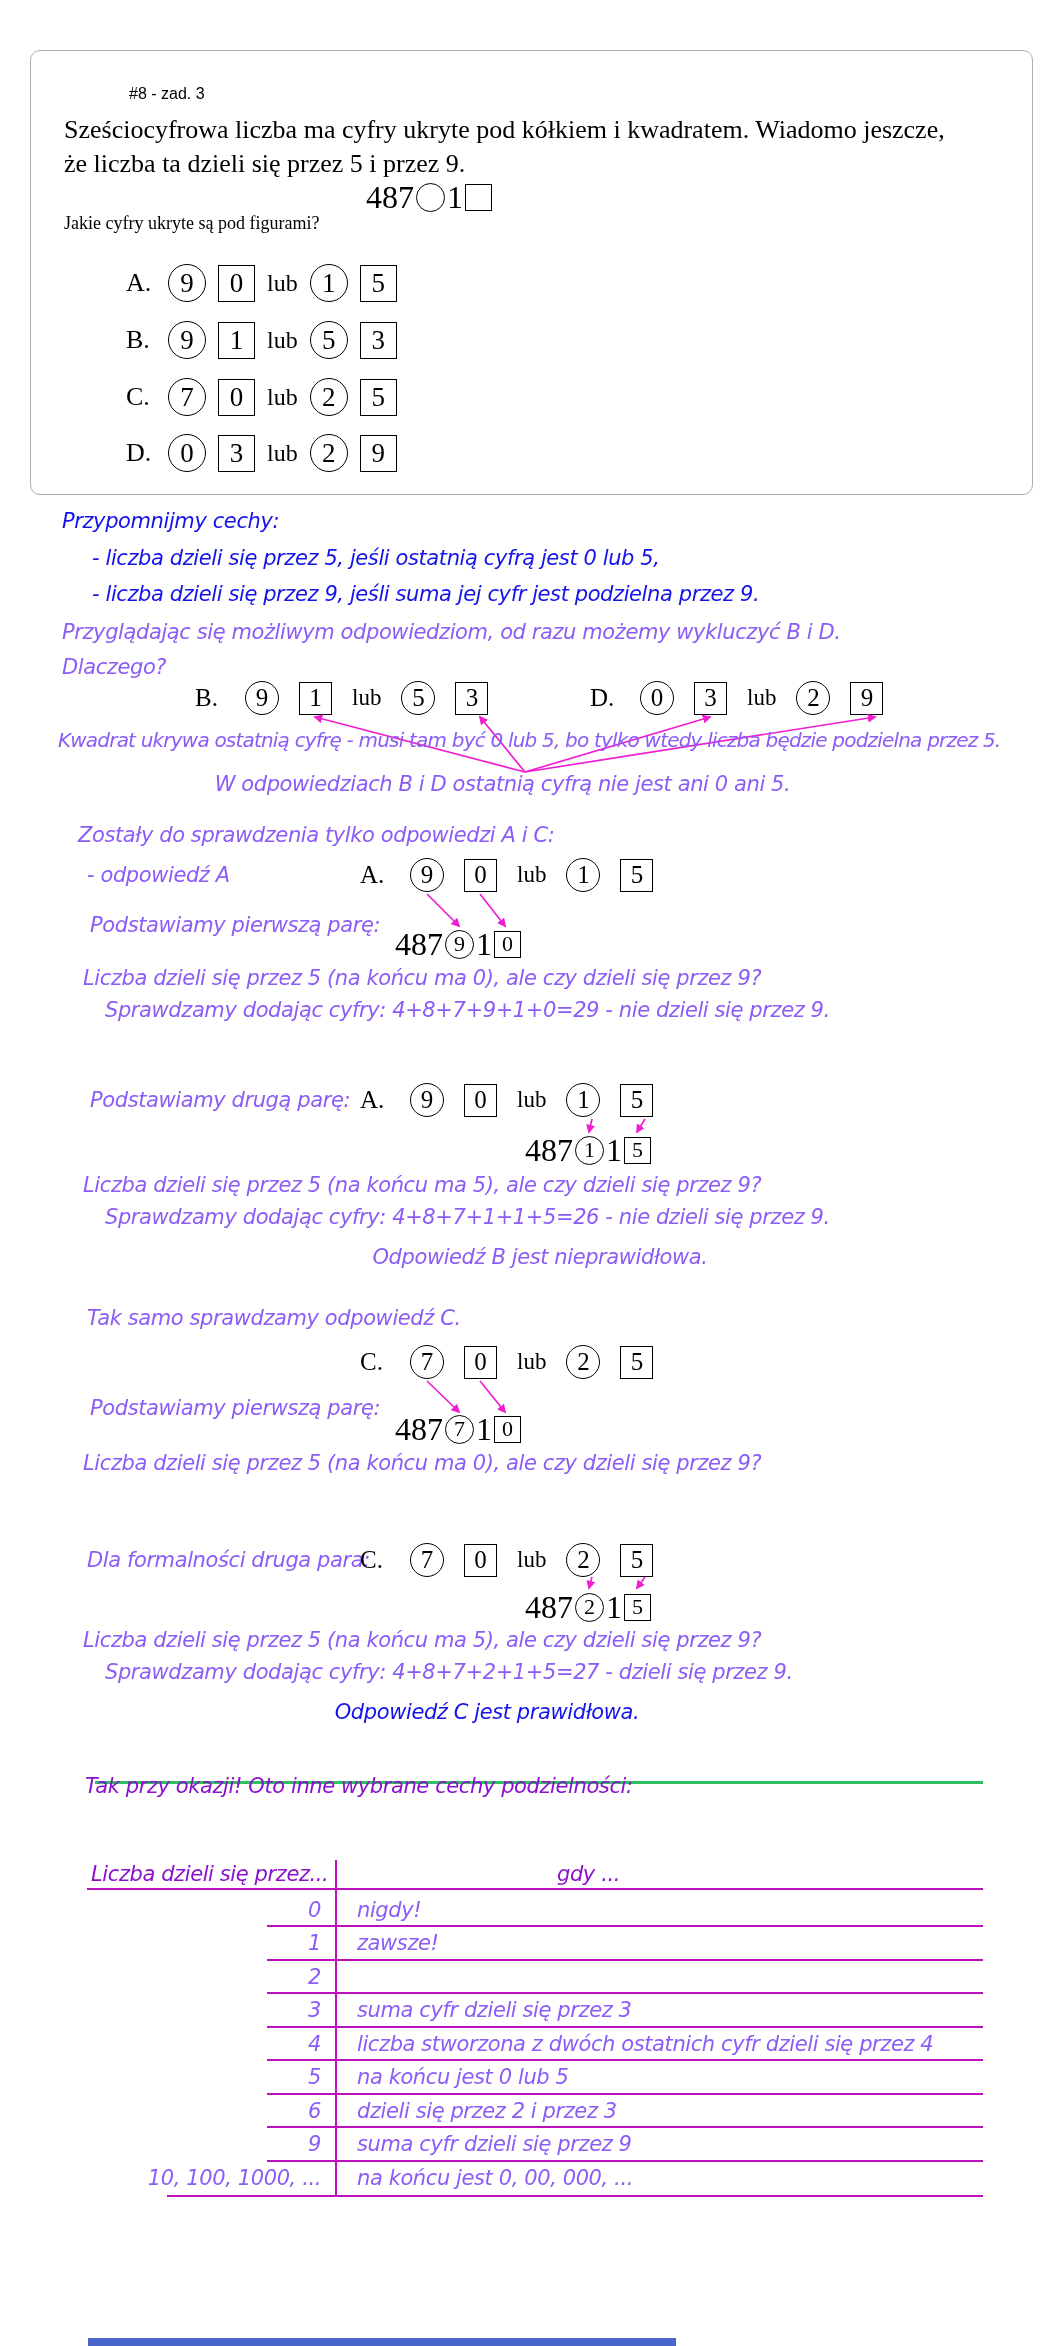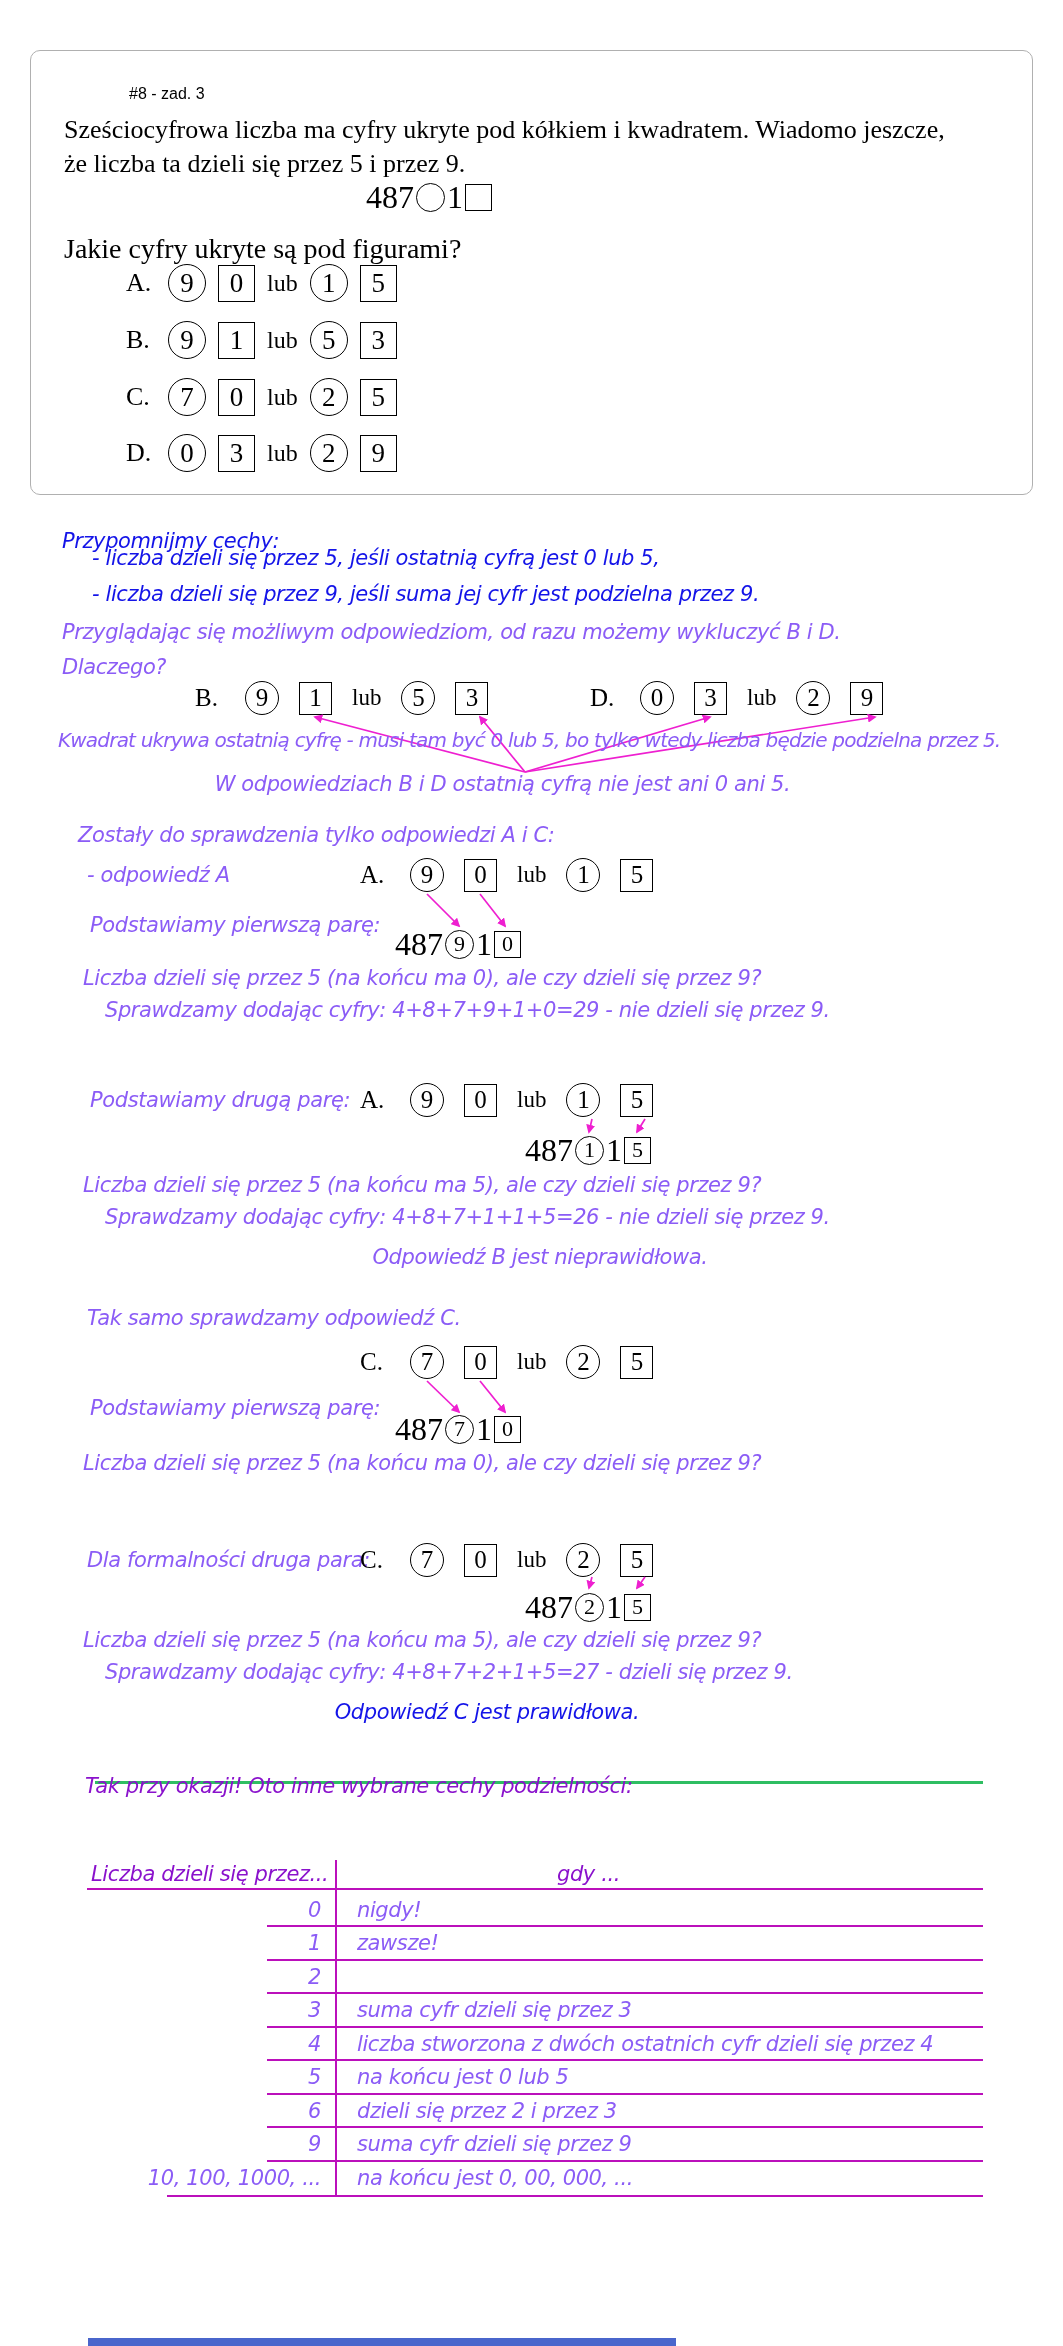--- a/index.html
+++ b/index.html
@@ -13,21 +13,21 @@
   .hand.tight{font-size:20px;letter-spacing:-0.8px;}
   .blue{color:var(--blue,#1414e8);}
   .purple{color:var(--purple-text,#8a12cc);}
   .center{text-align:center;}
 
   
   .pbox{left:30px;top:50px;width:1001px;height:443px;border:1.5px solid var(--box-border,#b0b0b0);
         border-radius:10px;background:#fff;}
   .pbox-title{left:98px;top:14px;font-size:16px;margin-top:20px;}
   .pstat{left:33px;top:62px;width:900px;font-size:26px;line-height:1.32;}
-  .pquest{left:33px;top:182px;font-size:28px;}
+  .pquest{left:33px;top:162px;font-size:18px;}
 
   
   .crc,.sqr{box-sizing:border-box;display:inline-flex;align-items:center;justify-content:center;
             border:1.8px solid #000;font-family:"Liberation Serif",serif;flex:none;}
   .crc{border-radius:50%;}
   
   .orow .crc{width:34px;height:34px;font-size:25px;}
   .orow .sqr{width:33px;height:33px;font-size:25px;}
   
   .brow .crc{width:38px;height:38px;font-size:27px;}
@@ -106,21 +106,21 @@
     <div class="abs brow" style="top:383px;">
       <span class="letter">D.</span>
       <span class="crc">0</span>
       <span class="sqr">3</span>
       <span class="lub">lub</span>
       <span class="crc">2</span>
       <span class="sqr">9</span>
     </div>
   </div>
 
-  <div class="abs hand blue" style="left:62px;top:508px;margin-top:20px;">Przypomnijmy cechy:</div>
+  <div class="abs hand blue" style="left:62px;top:508px;">Przypomnijmy cechy:</div>
   <div class="abs hand blue" style="left:92px;top:545px;">- liczba dzieli się przez 5, jeśli ostatnią cyfrą jest 0 lub 5,</div>
   <div class="abs hand blue" style="left:92px;top:581px;">- liczba dzieli się przez 9, jeśli suma jej cyfr jest podzielna przez 9.</div>
   <div class="abs hand" style="left:62px;top:619px;">Przyglądając się możliwym odpowiedziom, od razu możemy wykluczyć B i D.</div>
   <div class="abs hand" style="left:62px;top:654px;">Dlaczego?</div>
 
   <div class="abs orow" style="left:195px;top:681px;">
     <span class="letter serif">B.</span>
     <span class="crc">9</span>
     <span class="sqr">1</span>
     <span class="lub serif">lub</span>

